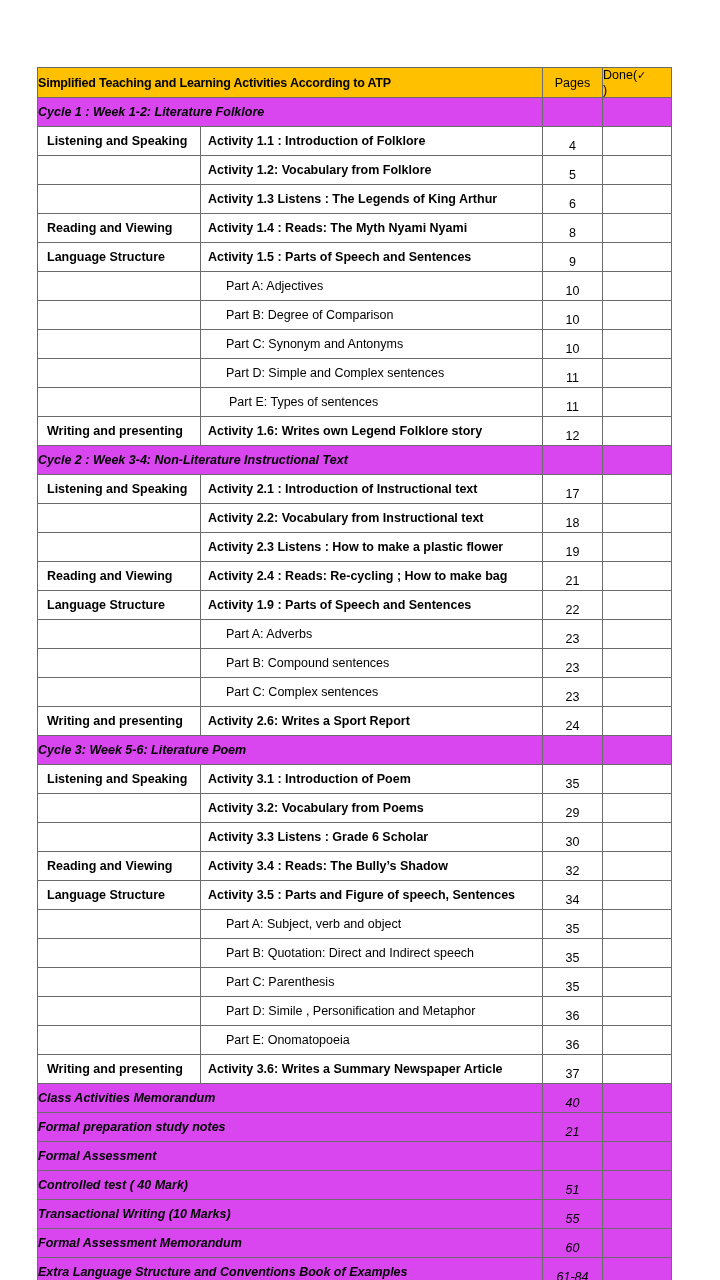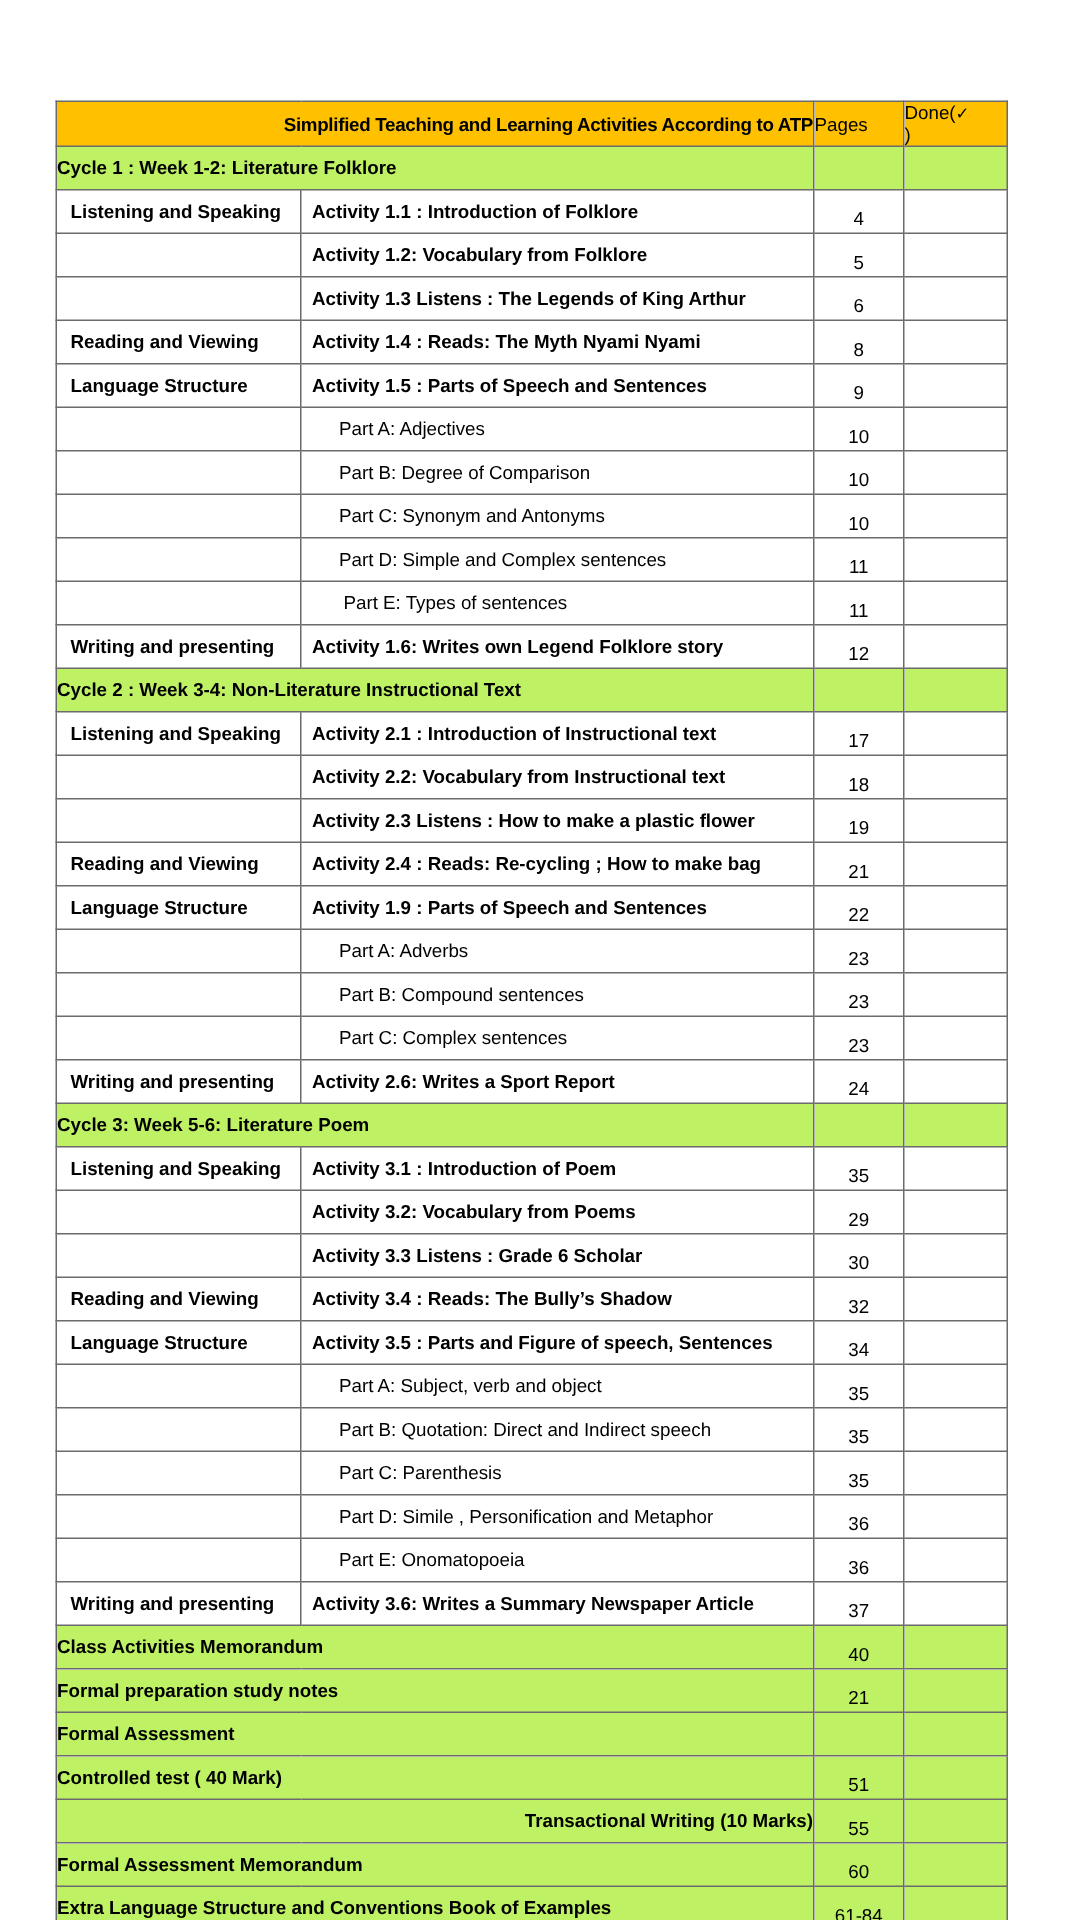--- a/index.html
+++ b/index.html
@@ -7,33 +7,33 @@
          font-family: "Liberation Sans", "DejaVu Sans", sans-serif; color: #000; }
   #atp-table { position: absolute; left: 37px; top: 67px; width: 634px;
                border-collapse: collapse; table-layout: fixed; }
   #atp-table td { border: 1px solid #6b6b6b; padding: 0; vertical-align: middle;
                   font-size: 12.5px; height: 26px; line-height: 14px; overflow: hidden; white-space: nowrap; }
   #atp-table col.c1 { width: 163px; }
   #atp-table col.c2 { width: 342px; }
   #atp-table col.c3 { width: 60px; }
   #atp-table col.c4 { width: 69px; }
   tr.head td { background: #ffc000; height: 45px; vertical-align: top; }
-  tr.head td.title { font-weight: bold; font-size: 16px; text-align: right; vertical-align: middle; letter-spacing: -0.2px; margin-left: 28px; }
-  tr.head td.pages-h { font-size: 12.5px; padding-top: 9px; }
+  tr.head td.title { font-weight: bold; font-size: 16px; text-align: left; vertical-align: middle; letter-spacing: -0.2px; margin-left: 28px; }
+  tr.head td.pages-h { font-size: 12.5px; text-align: center; padding-top: 9px; }
   tr.head td.done-h { font-size: 12.5px; padding: 9px 0 0 9px; white-space: normal; line-height: 15px; word-break: break-all; }
-  tr.cycle td, tr.yel td { background: #bef264; }
+  tr.cycle td, tr.yel td { background: #d946ef; font-style: italic; }
   tr.cycle td.label, tr.yel td.label { font-weight: bold; padding-left: 9px; font-size: 12.5px; }
   td.skill { font-weight: bold; padding-left: 9px !important; }
   td.act { font-weight: bold; padding-left: 7px !important; margin-top: 40px; }
   td.part { padding-left: 25px !important; }
   td.part.pe { padding-left: 28px !important; }
   td.pg { text-align: center; vertical-align: bottom !important; padding-bottom: 2px !important; font-size: 12.5px; }
   td.done { }
   tr.yel td.label.ind1 { padding-left: 45px; margin-left: 25px; }
-  tr.yel td.label.ind2 { padding-left: 49px; text-align: right; }
+  tr.yel td.label.ind2 { padding-left: 49px; }
   tr.tall td { height: 27px; }
   .checkmark { font-family: "DejaVu Sans", sans-serif; font-size: 11px; }
 </style>
 </head>
 <body>
 
 <table id="atp-table">
   <colgroup>
       <col class="c1">
       <col class="c2">

